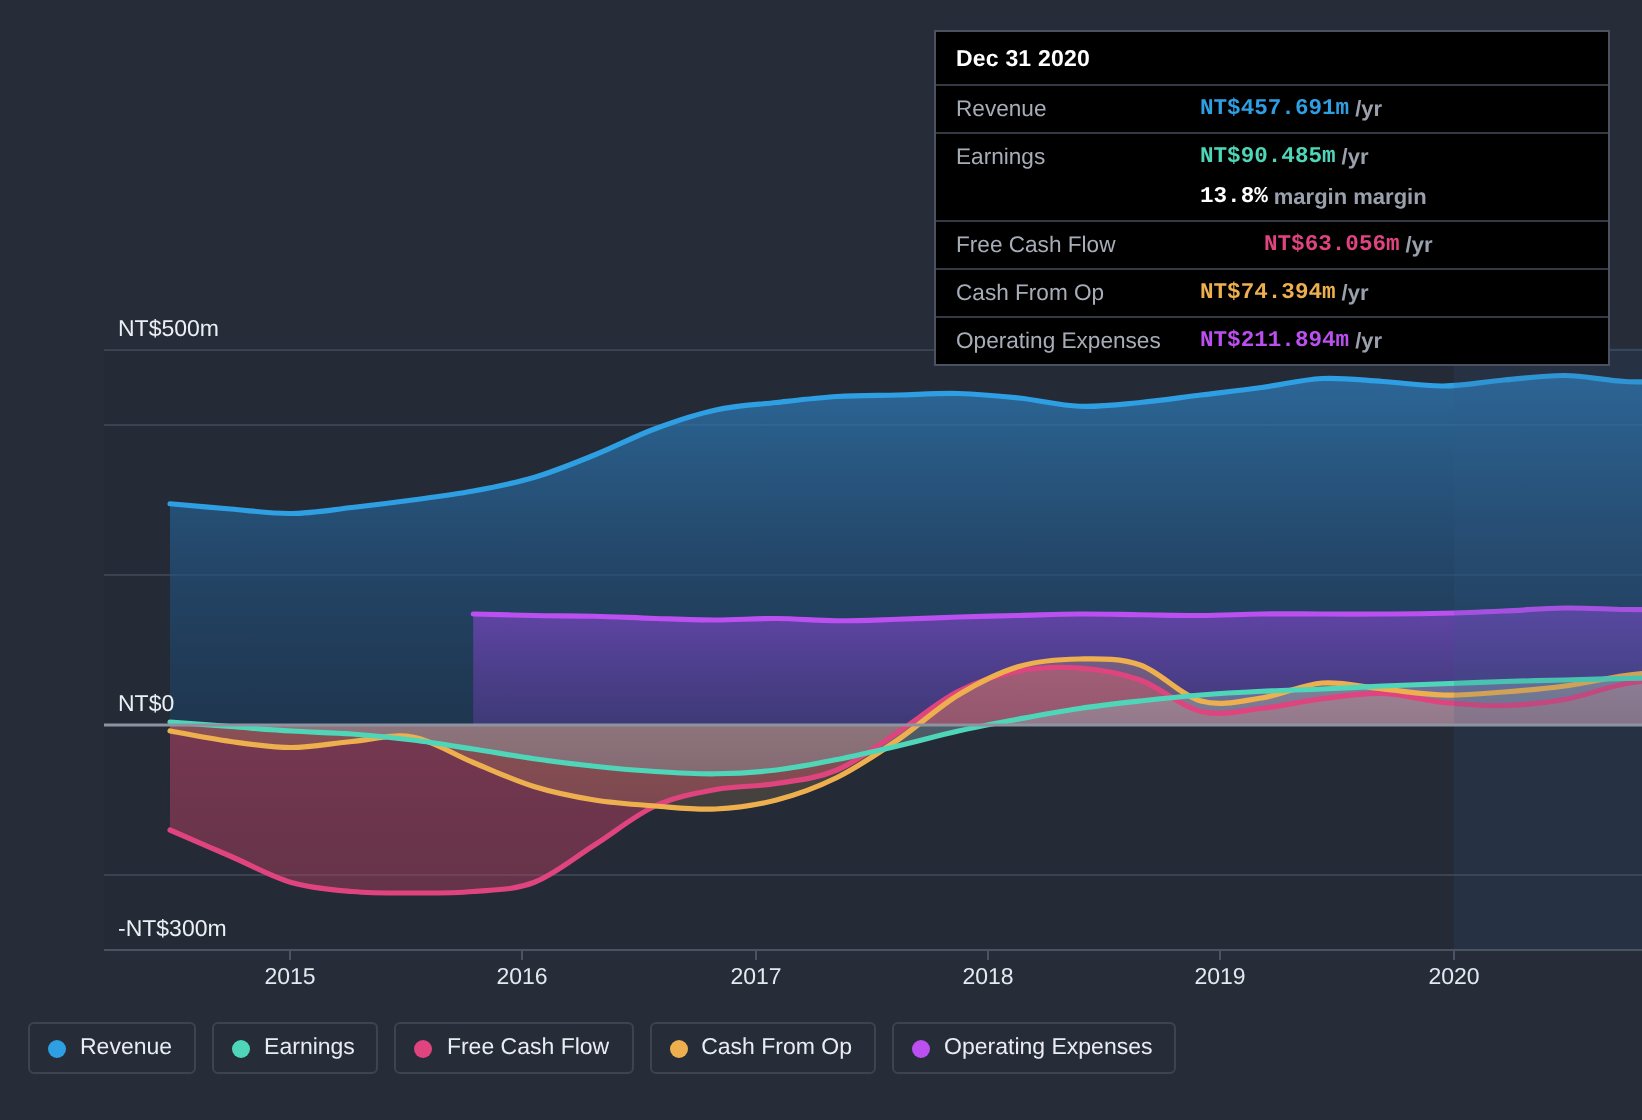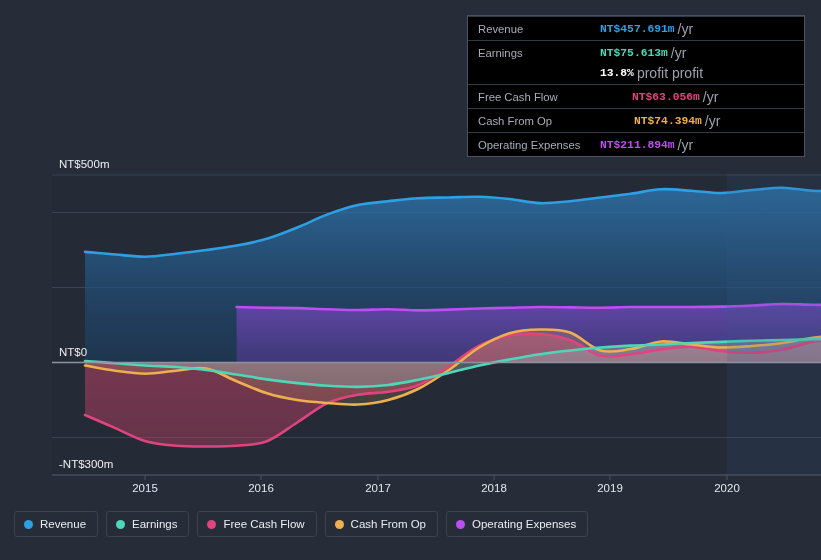--- a/index.html
+++ b/index.html
@@ -39,21 +39,21 @@
     display:flex;align-items:center;
     border-top:1px solid #343a45;
     padding:3px 10px 3px 10px;
     min-height:17px;
   }
   .tt-row.no-line{border-top:none;padding-top:0;}
   .tt-label{
     color:#a7adb8;font-size:11.3px;width:122px;flex:0 0 122px;
   }
   .tt-val{font-size:11.3px;font-weight:bold;white-space:nowrap;font-family:Liberation Mono, monospace;}
-  .tt-unit{color:#9aa1ad;font-size:14px;font-weight:normal;margin-left:3px;}
+  .tt-unit{color:#9aa1ad;font-size:11px;font-weight:bold;margin-left:3px;}
 
   
   .legend{
     position:absolute;left:14px;top:511px;
     display:flex;gap:8px;align-items:center;
   }
   .legend-item{
     display:flex;align-items:center;gap:7px;
     border:1px solid #3d4450;border-radius:3px;
     padding:6px 11px 6px 9px;
@@ -148,44 +148,45 @@
           <text x="572" y="492" class="x-label">2019</text>
           <line x1="572" y1="475" x2="572" y2="480" stroke="#4b5262" stroke-width="1"></line>
           <text x="689" y="492" class="x-label">2020</text>
           <line x1="689" y1="475" x2="689" y2="480" stroke="#4b5262" stroke-width="1"></line>
         </g>
       <g id="cursorline"></g>
     </svg>
   </div>
 
   <div class="tooltip">
+    <div class="tt-title">Dec 31 2020</div>
     <div id="tt-rows">
         <div class="tt-row">
           <div class="tt-label">Revenue</div>
           <div class="tt-val" style="color: rgb(47, 159, 227);">NT$457.691m</div>
           <span class="tt-unit">/yr</span>
         </div>
         <div class="tt-row">
           <div class="tt-label">Earnings</div>
-          <div class="tt-val" style="color: rgb(79, 214, 184);">NT$75.613m</div>
+          <div class="tt-val" style="color: rgb(79, 214, 184);">NT$90.485m</div>
           <span class="tt-unit">/yr</span>
         </div>
         <div class="tt-row no-line">
           <div class="tt-label"></div>
           <div class="tt-val" style="color: rgb(255, 255, 255);">13.8%</div>
-          <span class="tt-unit">profit profit</span>
+          <span class="tt-unit">margin margin</span>
         </div>
         <div class="tt-row">
           <div class="tt-label">Free Cash Flow</div>
           <div class="tt-val" style="color: rgb(224, 68, 127); margin-left: 32px;">NT$63.056m</div>
           <span class="tt-unit">/yr</span>
         </div>
         <div class="tt-row">
           <div class="tt-label">Cash From Op</div>
-          <div class="tt-val" style="color: rgb(238, 176, 78); margin-left: 34px;">NT$74.394m</div>
+          <div class="tt-val" style="color: rgb(238, 176, 78);">NT$74.394m</div>
           <span class="tt-unit">/yr</span>
         </div>
         <div class="tt-row">
           <div class="tt-label">Operating Expenses</div>
           <div class="tt-val" style="color: rgb(187, 79, 240);">NT$211.894m</div>
           <span class="tt-unit">/yr</span>
         </div>
       </div>
   </div>
 

